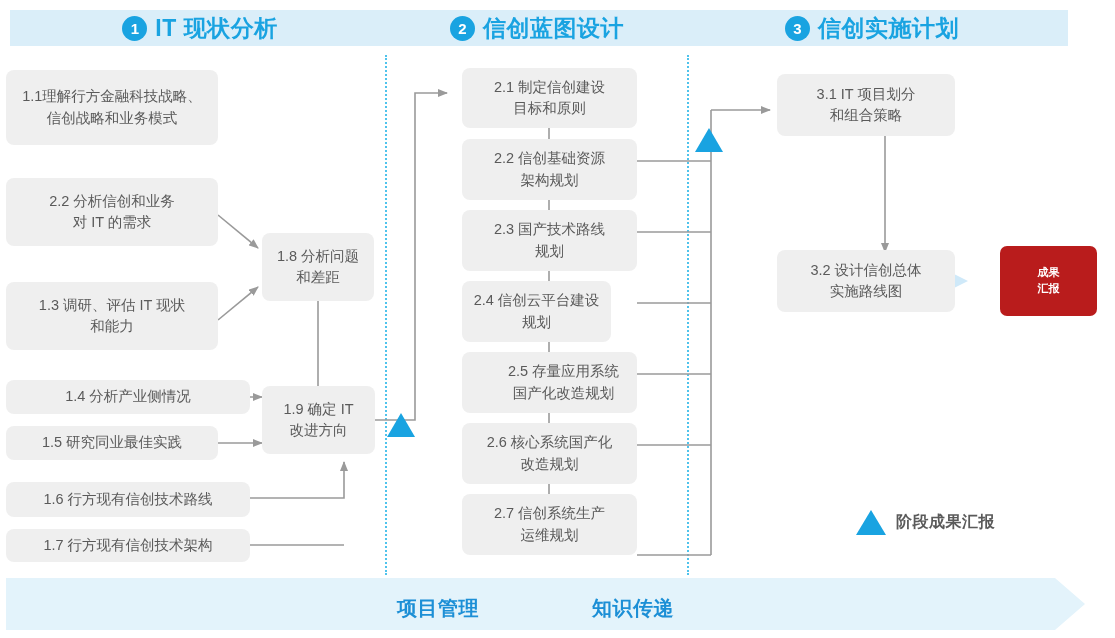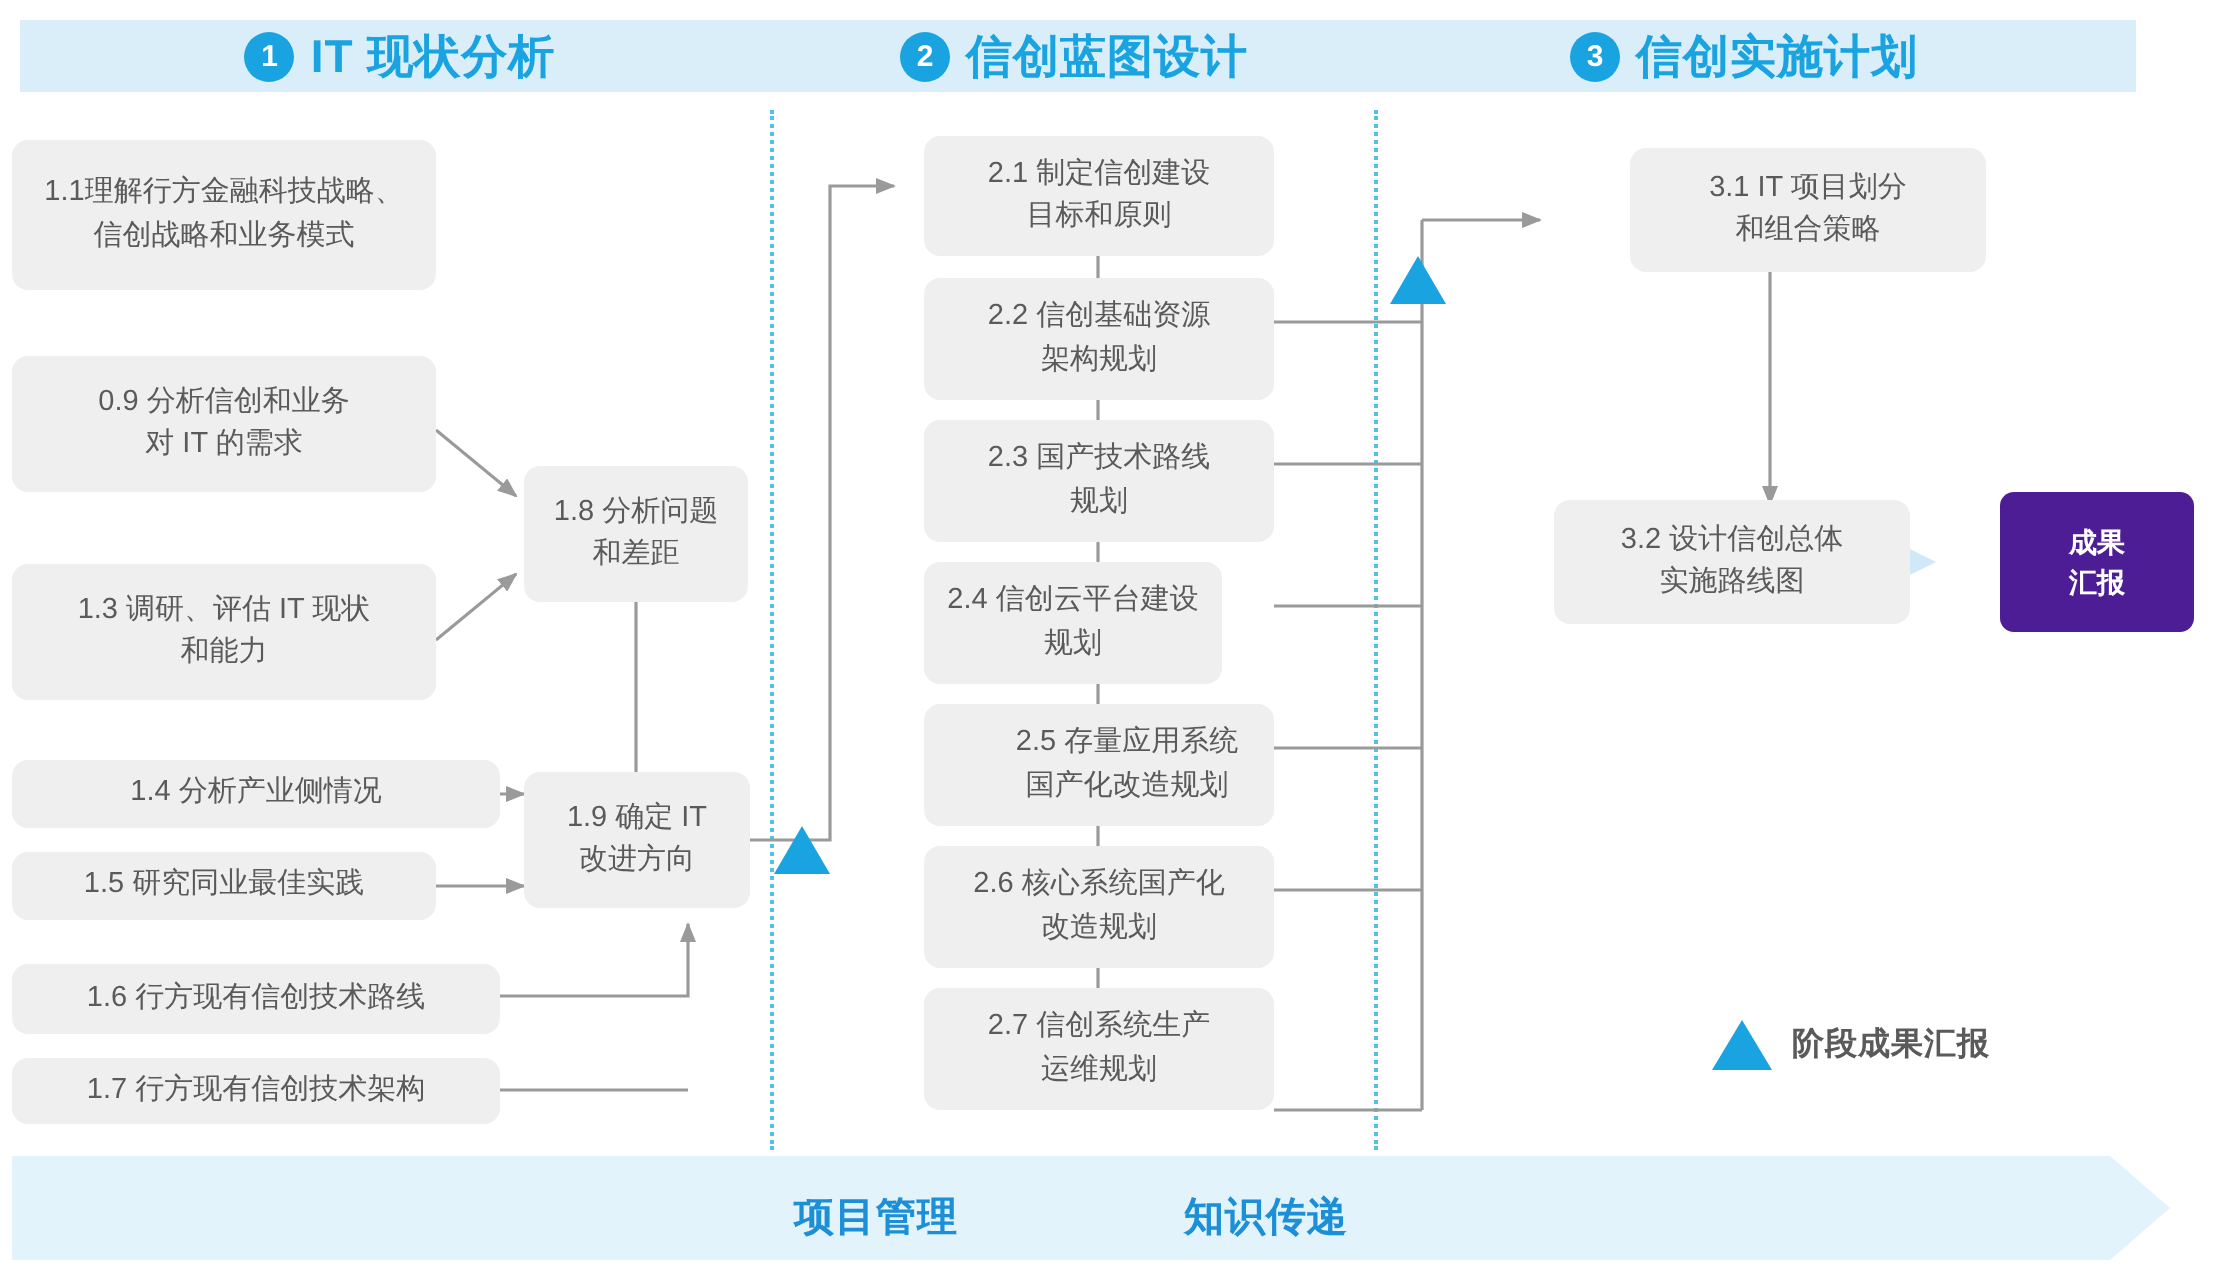--- a/index.html
+++ b/index.html
@@ -54,24 +54,24 @@
     line-height:1.45;
     display:flex;
     align-items:center;
     justify-content:center;
     text-align:center;
     padding:0 8px;
     box-sizing:border-box;
     white-space:pre-line;
   }
   .node.result{
-    background:#4c1d95;
+    background:#b91c1c;
     color:#ffffff;
     font-weight:bold;
-    font-size:14px;
+    font-size:11px;
     border-radius:7px;
   }
   
   .vdots{
     position:absolute;
     width:0;
     border-left:2px dotted #4fc3ec;
   }
   
   .legend{
@@ -199,21 +199,21 @@
     <g>
       <path d="M903,276 L938,276 L938,266 L968,281 L938,296 L938,286 L903,286 z" fill="#cfe9f9"></path>
     </g>
   </svg>
 
   <div class="tri-sm" style="left:387px;top:413px;"></div>
   <div class="tri-sm" style="left:695px;top:128px;"></div>
 
   <div class="node" style="left:6px;top:70px;width:212px;height:75px;">1.1理解行方金融科技战略、
 信创战略和业务模式</div>
-  <div class="node" style="left:6px;top:178px;width:212px;height:68px;">0.9 分析信创和业务
+  <div class="node" style="left:6px;top:178px;width:212px;height:68px;">2.2 分析信创和业务
 对 IT 的需求</div>
   <div class="node" style="left:6px;top:282px;width:212px;height:68px;">1.3 调研、评估 IT 现状
 和能力</div>
   <div class="node" style="left:6px;top:380px;width:244px;height:34px;">1.4 分析产业侧情况</div>
   <div class="node" style="left:6px;top:426px;width:212px;height:34px;">1.5 研究同业最佳实践</div>
   <div class="node" style="left:6px;top:482px;width:244px;height:35px;">1.6 行方现有信创技术路线</div>
   <div class="node" style="left:6px;top:529px;width:244px;height:33px;">1.7 行方现有信创技术架构</div>
 
   <div class="node" style="left:262px;top:233px;width:112px;height:68px;">1.8 分析问题
 和差距</div>
@@ -228,21 +228,21 @@
 规划</div>
   <div class="node" style="left:462px;top:281px;width:149px;height:61px;">2.4 信创云平台建设
 规划</div>
   <div class="node" style="left:462px;top:352px;width:175px;height:61px;padding-left:36px;">2.5 存量应用系统
 国产化改造规划</div>
   <div class="node" style="left:462px;top:423px;width:175px;height:61px;">2.6 核心系统国产化
 改造规划</div>
   <div class="node" style="left:462px;top:494px;width:175px;height:61px;">2.7 信创系统生产
 运维规划</div>
 
-  <div class="node" style="left:777px;top:74px;width:178px;height:62px;margin-left:38px;">3.1 IT 项目划分
+  <div class="node" style="left:777px;top:74px;width:178px;height:62px;">3.1 IT 项目划分
 和组合策略</div>
   <div class="node" style="left:777px;top:250px;width:178px;height:62px;">3.2 设计信创总体
 实施路线图</div>
   <div class="node result" style="left:1000px;top:246px;width:97px;height:70px;">成果
 汇报</div>
 
   <div class="legend" style="left:856px;top:510px;">
     <span class="tri"></span>
     <span class="legend-text">阶段成果汇报</span>
   </div>

